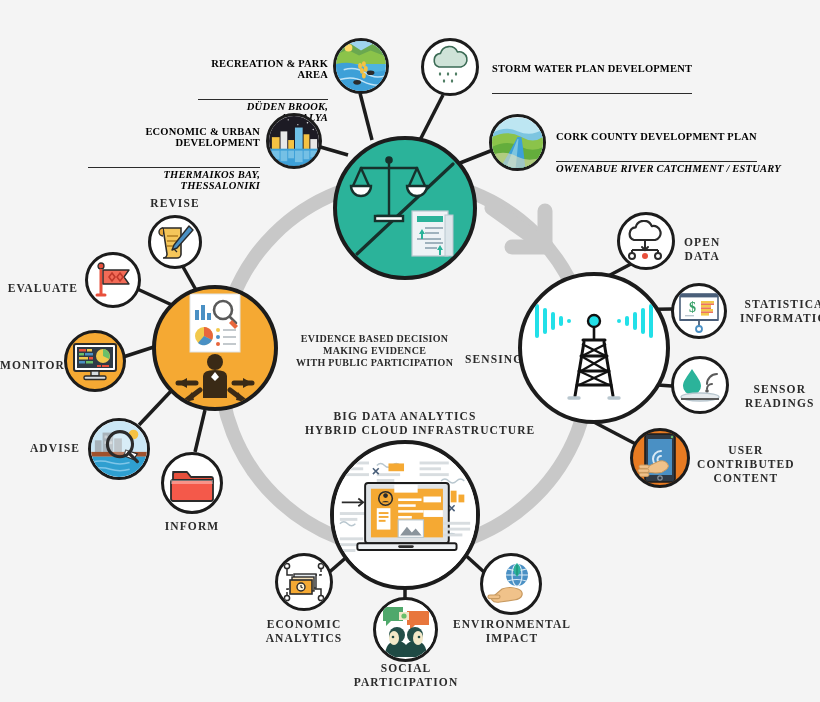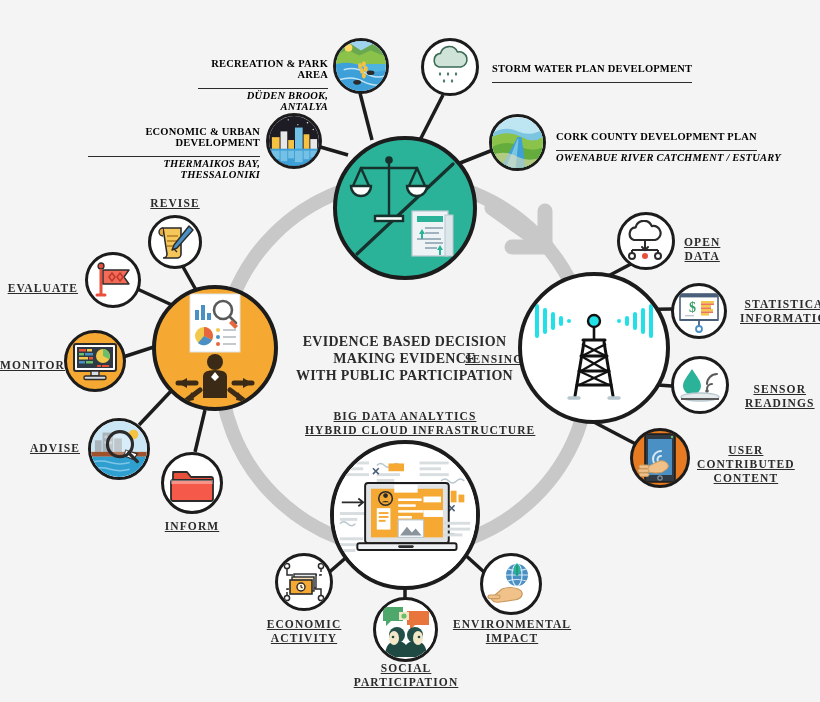--- a/index.html
+++ b/index.html
@@ -15,27 +15,27 @@
   
   .lbl {
     position:absolute;
     font-family: "Liberation Serif", serif;
     font-weight: bold;
     color:#2b2b2b;
     letter-spacing:.3px;
     line-height:1.22;
     white-space:nowrap;
   }
-  .lbl.md  { font-size:14px; }
-  .lbl.cap { font-size:11.5px; letter-spacing:1.1px;text-decoration:underline; }
+  .lbl.md  { font-size:10px; }
+  .lbl.cap { font-size:11.5px; letter-spacing:1.1px; }
   .lbl.r   { text-align:right; }
   .lbl.c   { text-align:center; }
   .case-title {
     font-size:10.5px; font-weight:bold; letter-spacing:.2px;
-    border-bottom:1px solid #2b2b2b; display:inline-block; padding-bottom:8px;
+    border-bottom:1px solid #2b2b2b; display:inline-block; padding-bottom:19px;
   }
   .case-sub {
     font-size:10.5px; font-style:italic; font-weight:bold; letter-spacing:.2px;
     display:block; margin-top:1px;
   }
   .blk { position:absolute;text-align:center; }
   .blk .line { display:block; }
 
   
   .node {
@@ -589,21 +589,21 @@
       </g>
       <rect x="13" y="14" width="22" height="14" fill="#e6ebee" stroke="#2b2b2b" stroke-width="1.4"></rect>
       <rect x="11" y="17" width="22" height="14" fill="#f5e0b8" stroke="#2b2b2b" stroke-width="1.4"></rect>
       <rect x="9" y="20" width="22" height="14" fill="#f5a933" stroke="#2b2b2b" stroke-width="1.6"></rect>
       <circle cx="20" cy="27" r="4" fill="#fff3d8" stroke="#2b2b2b" stroke-width="1.4"></circle>
       <path d="M20 25 v2 l1.6 1" stroke="#2b2b2b" stroke-width="1.2" fill="none"></path>
     </svg>
   </div>
   <div class="blk c" style="left:242px;top:617px;width:124px;text-align:center">
     <span class="lbl cap line" style="position:static">ECONOMIC</span>
-    <span class="lbl cap line" style="position:static">ACTIVITY</span>
+    <span class="lbl cap line" style="position:static">ANALYTICS</span>
   </div>
 
   <div class="node sat" style="left:373px;top:597px;width:65px;height:65px">
     <svg width="54" height="54" viewBox="0 0 54 54">
       <rect width="54" height="54" fill="#ffffff"></rect>
       <path d="M4 4 h20 v14 h-12 l-5 5 v-5 h-3 Z" fill="#4fa86b"></path>
       <path d="M28 8 h22 v14 h-14 l-5 5 v-5 h-3 Z" fill="#e8763c"></path>
       <rect x="20" y="9" width="10" height="8" fill="#f2e8c8"></rect>
       <circle cx="25" cy="13" r="2.6" fill="#6abf69"></circle>
       <g fill="#1f4a44">

